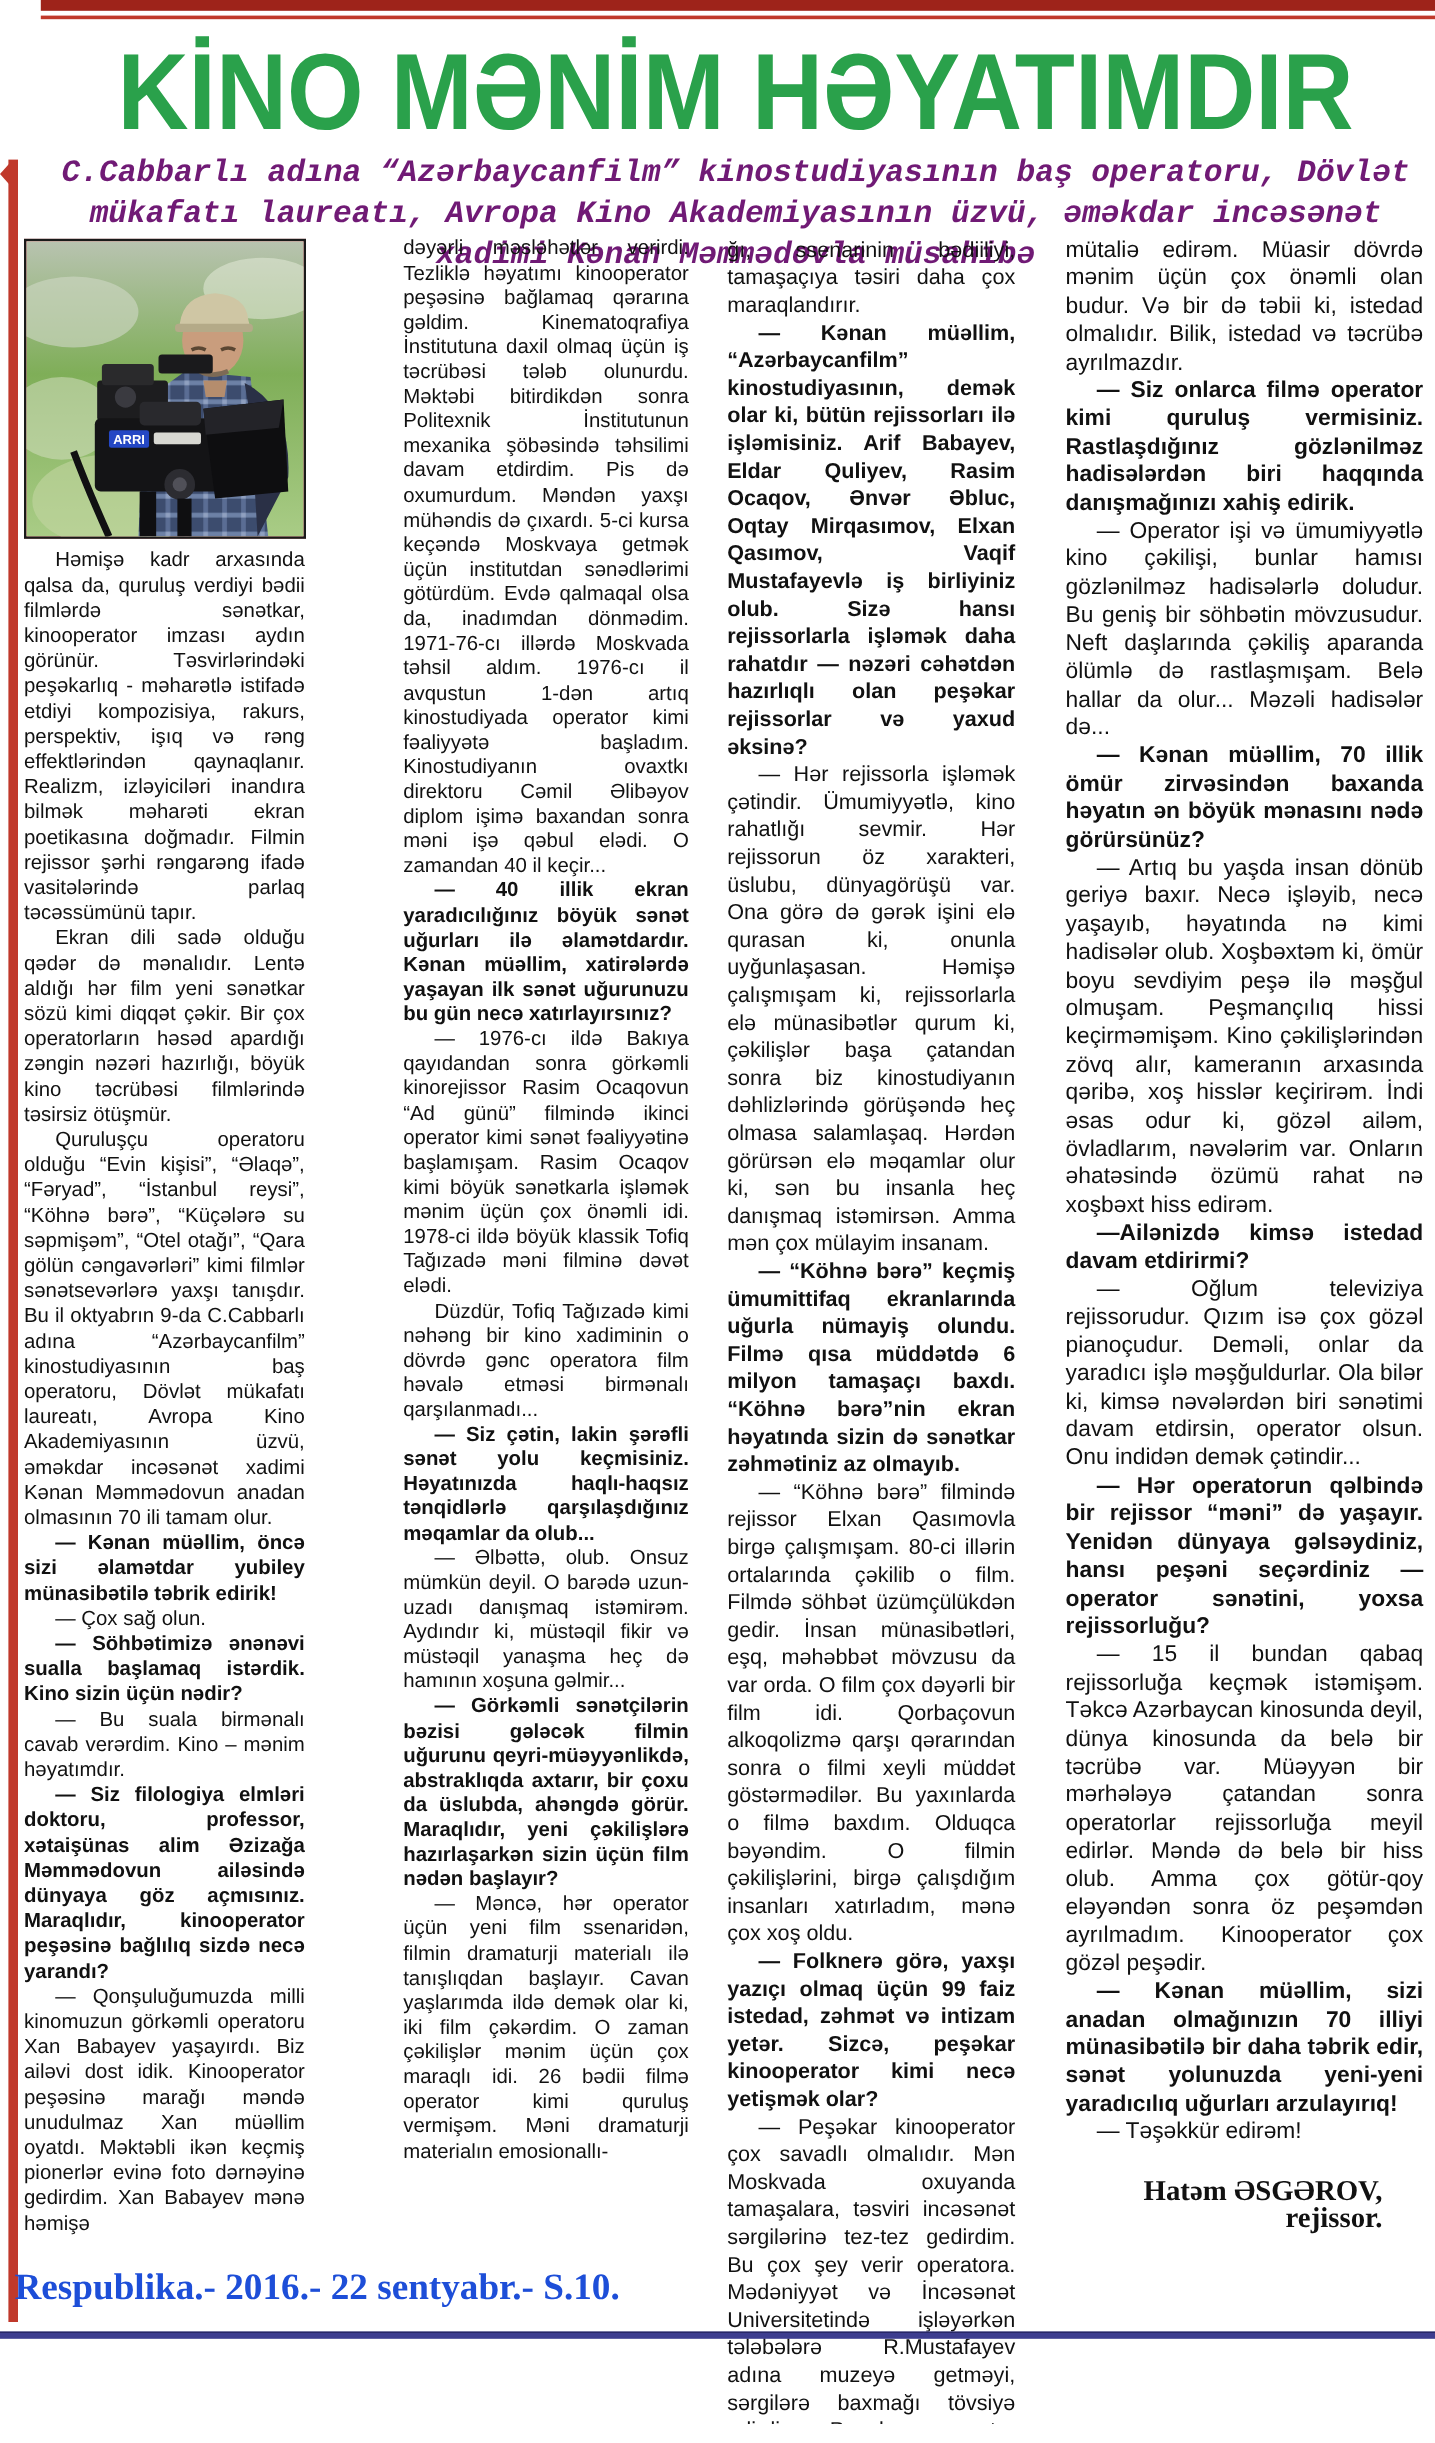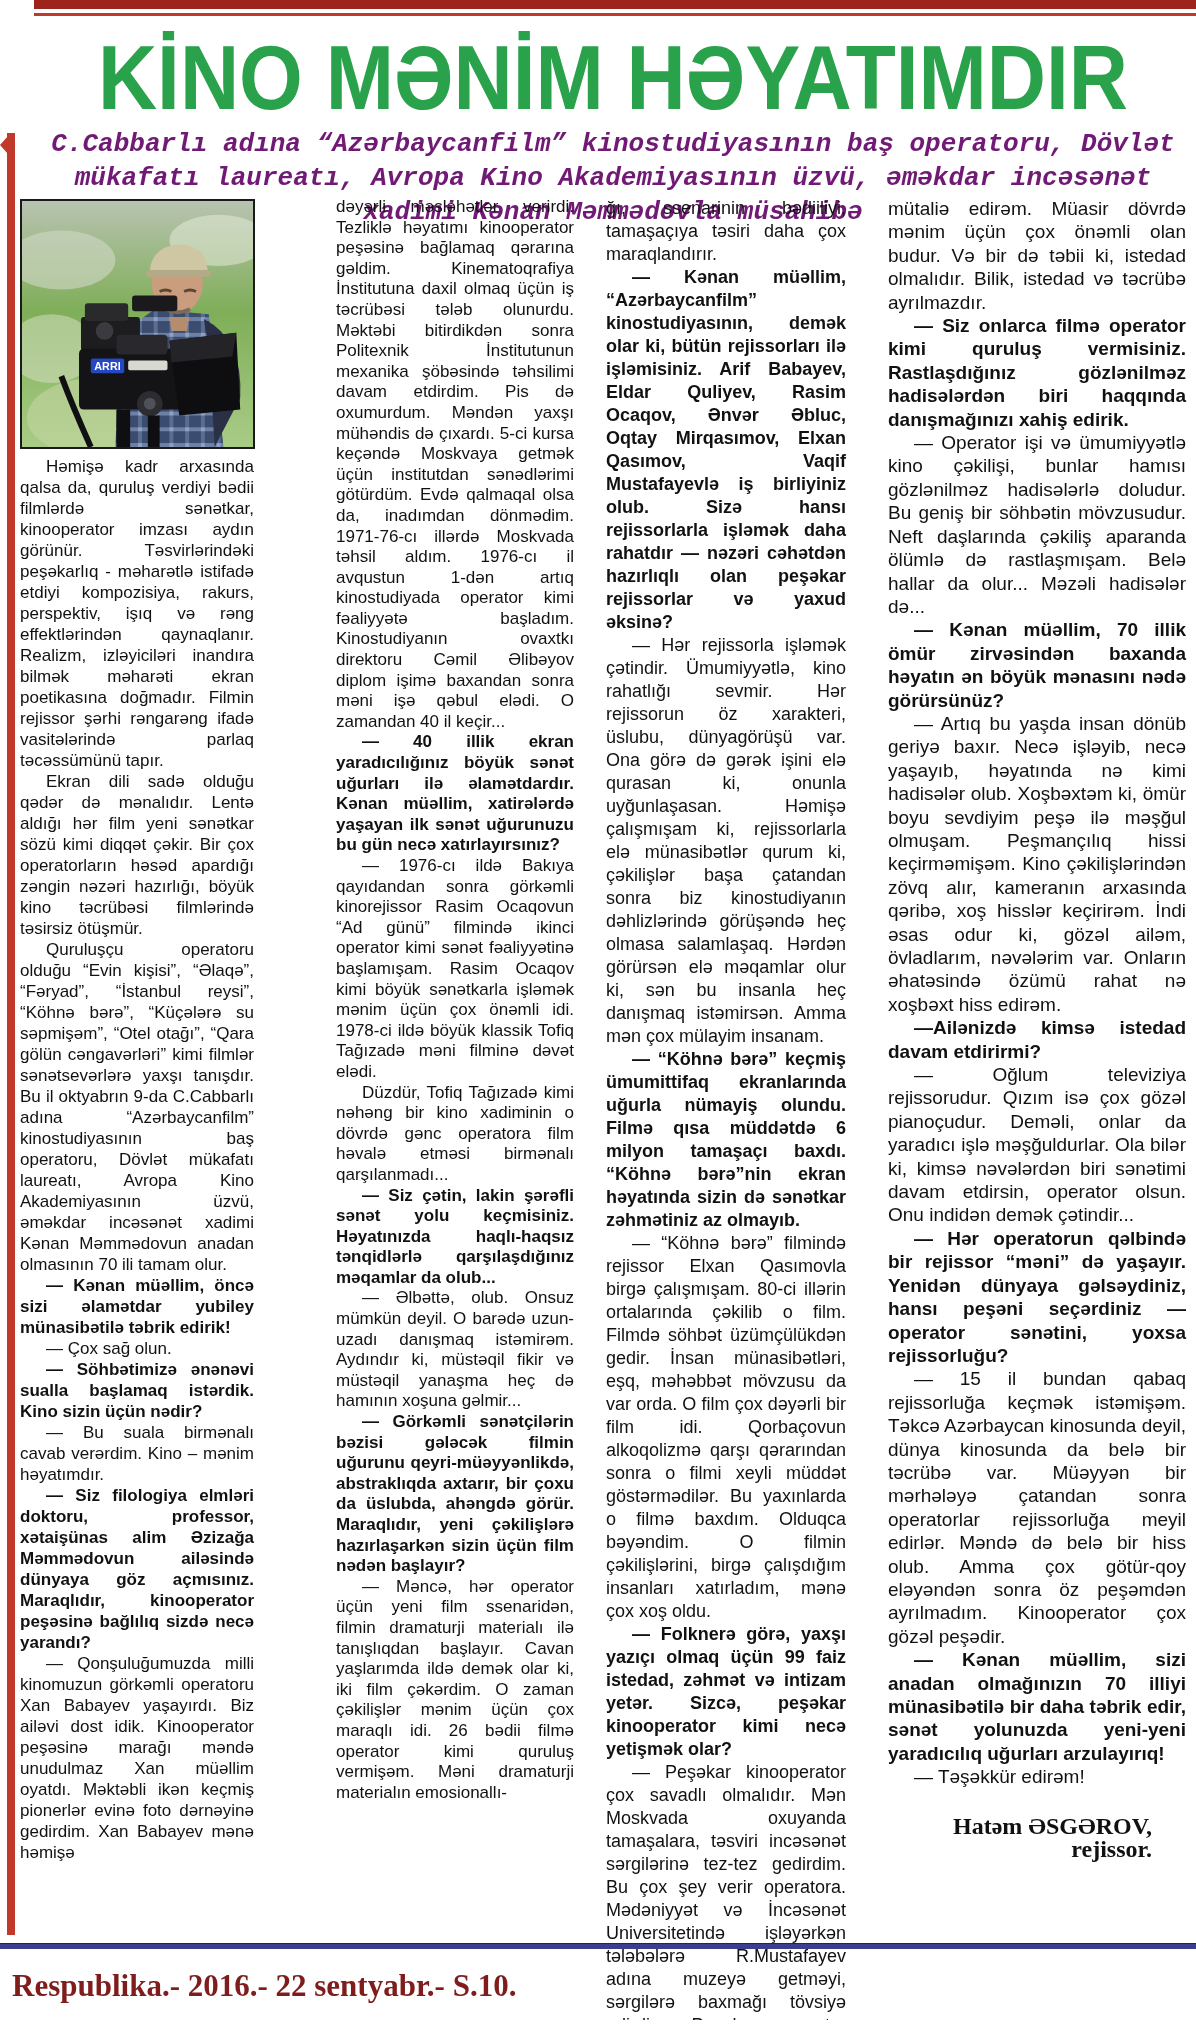--- a/index.html
+++ b/index.html
@@ -31,22 +31,22 @@
   .col4{left:888px;top:197px;width:298px;font-size:19px;line-height:23.4px;}
   .para{margin:0;text-indent:26px;}
   .para.c{text-indent:0;}
   .para.q{font-weight:700;}
   .para.sig{text-indent:0;text-align:right;padding-right:34px;font-weight:700;
         font-family:"Liberation Serif",serif;font-size:24px;}
   .para.sig.first{margin-top:26px;}
   
   .rule-footer{position:absolute;left:0;top:1943px;width:1196px;height:5px;background:#3d3d8f;
         border-top:1px solid #22225e;}
-  .footer-citation{position:absolute;left:12px;top:1968px;width:1100px;
-        font-family:"Liberation Serif",serif;font-weight:700;font-size:31px;color:#7f1d1d;}
+  .footer-citation{position:absolute;left:12px;top:1888px;width:1100px;
+        font-family:"Liberation Serif",serif;font-weight:700;font-size:31px;color:#1d4ed8;}
 </style>
 </head>
 <body>
 
 <div class="page">
 
   <div class="rule-top-thick"></div>
   <div class="rule-top-thin"></div>
   <div class="rule-left"></div>
   <div class="rule-left-tip"></div>

